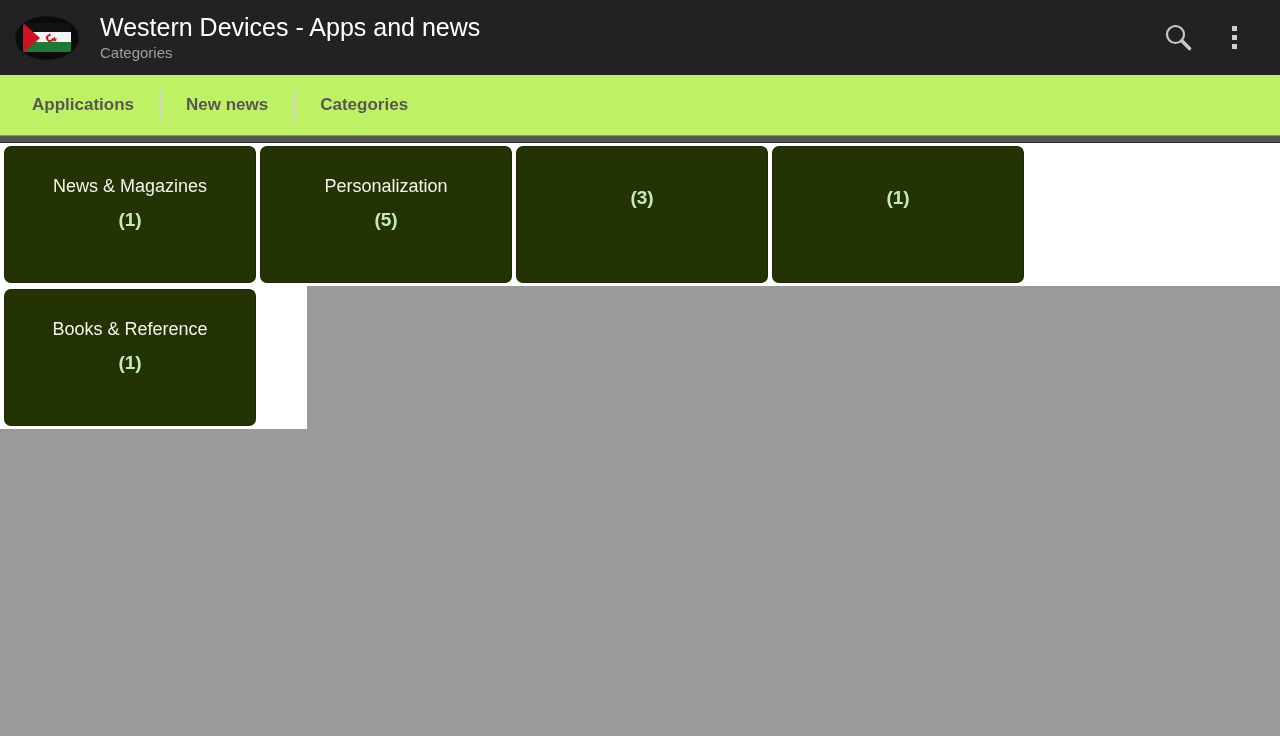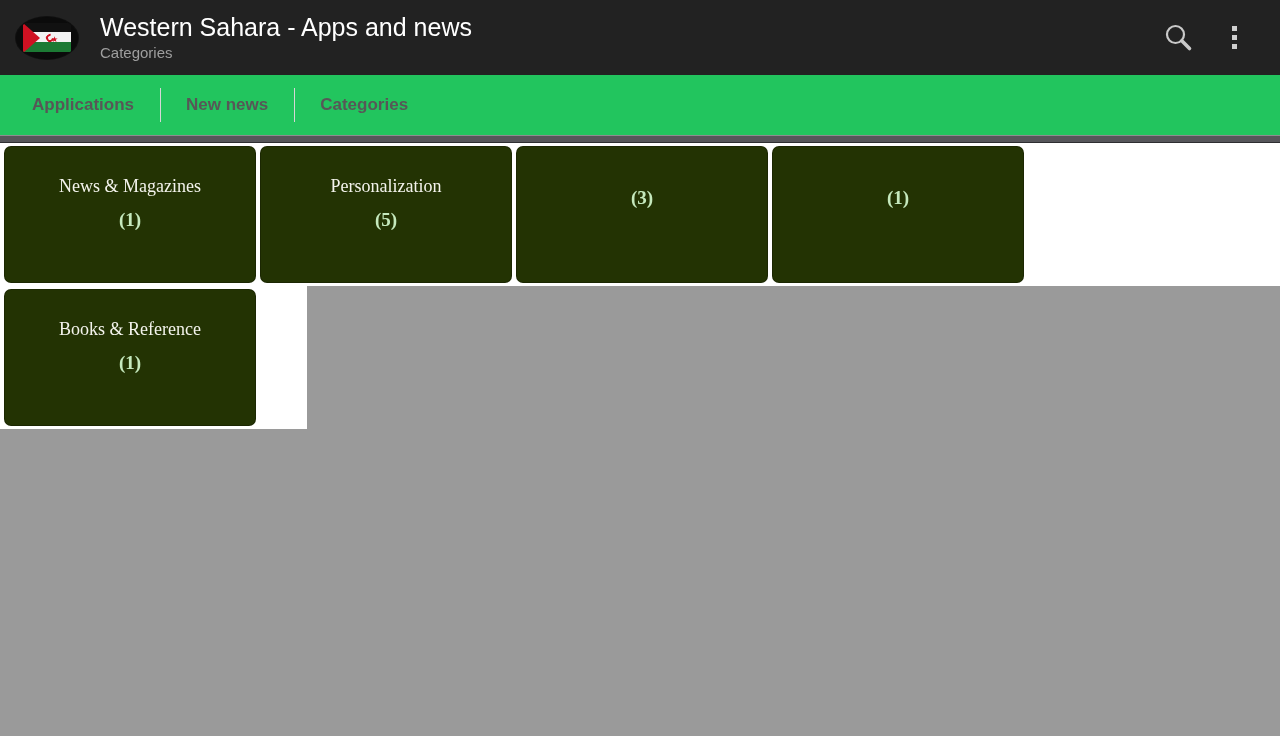--- a/index.html
+++ b/index.html
@@ -104,21 +104,21 @@
   }
   #overflow-icon i {
     display: block;
     width: 5px; height: 5px;
     background: #cfcfcf;
   }
 
   
   #tabbar {
     height: 60px;
-    background: #22c55e;
+    background: #bef264;
     display: flex;
     align-items: center;
     padding-left: 6px;
   }
   .tab {
     position: relative;
     padding: 0 26px;
     height: 40px;
     display: flex;
     align-items: center;
@@ -140,21 +140,20 @@
     background: #56565a;
     border-top: 1px solid #8d8d90;
     border-bottom: 1px solid #2e2e31;
   }
 
   
   #grid {
     background: #9a9a9a;
     height: 593px;
     overflow: hidden;
-    font-family: Liberation Serif, serif;
   }
   .grid-row {
     display: flex;
     background: #ffffff;
     padding: 4px 0 4px 0;
     align-items: stretch;
   }
   .grid-row.partial { width: 307px; }
   .tile {
     position: relative;
@@ -197,21 +196,21 @@
         <div class="stripe white"></div>
         <div class="stripe green"></div>
         <div class="flag-tri"></div>
         <div class="flag-crescent"></div>
         <div class="flag-star">★</div>
       </div>
     </div>
   </div>
 
   <div id="titles">
-    <div id="app-title">Western Sahara - Apps and news</div>
+    <div id="app-title">Western Devices - Apps and news</div>
     <div id="app-subtitle">Categories</div>
   </div>
 
   <div class="bar-action">
     <span id="search-icon">
       <svg width="34" height="34" viewBox="0 0 34 34">
         <circle cx="14.5" cy="13.5" r="8.5" fill="none" stroke="#c9c9c9" stroke-width="2.2"></circle>
         <line x1="20.8" y1="19.8" x2="28.5" y2="27.5" stroke="#c9c9c9" stroke-width="3.6" stroke-linecap="round"></line>
       </svg>
     </span>

